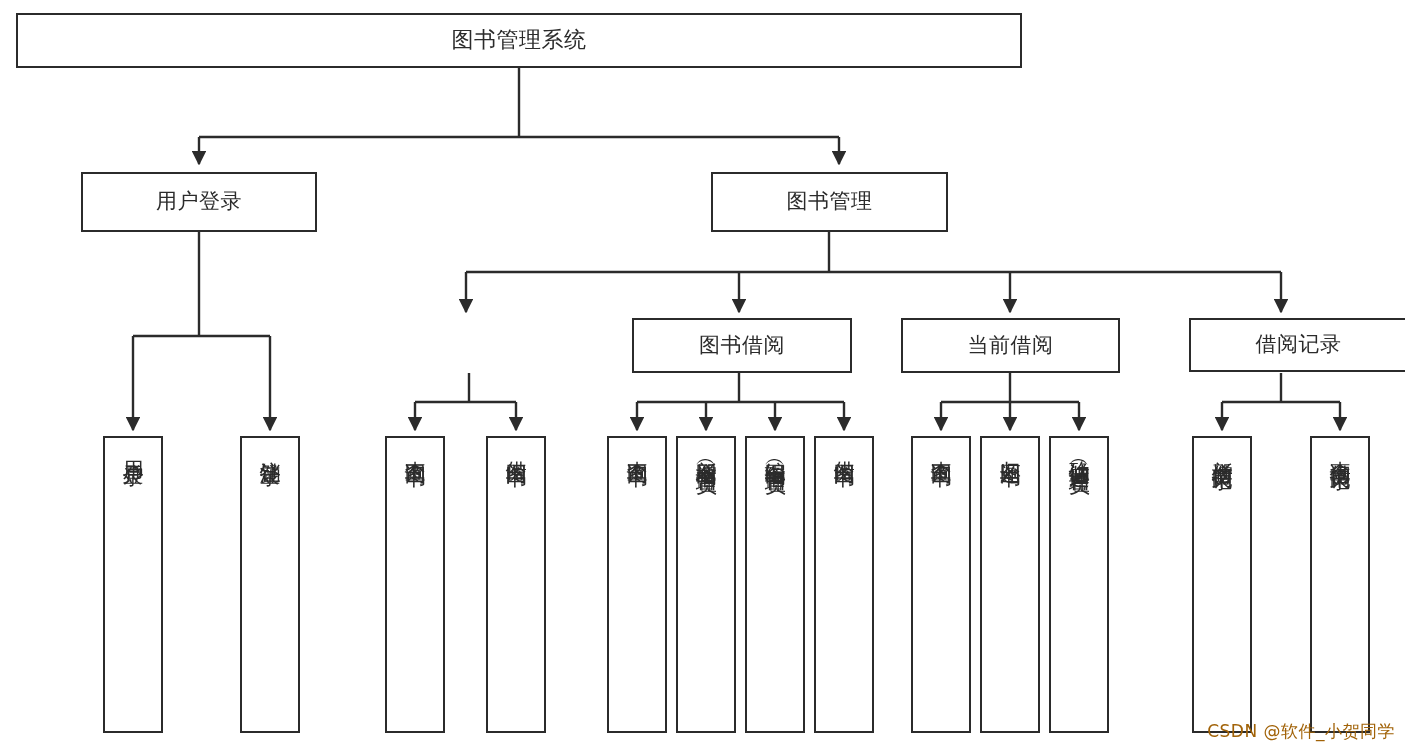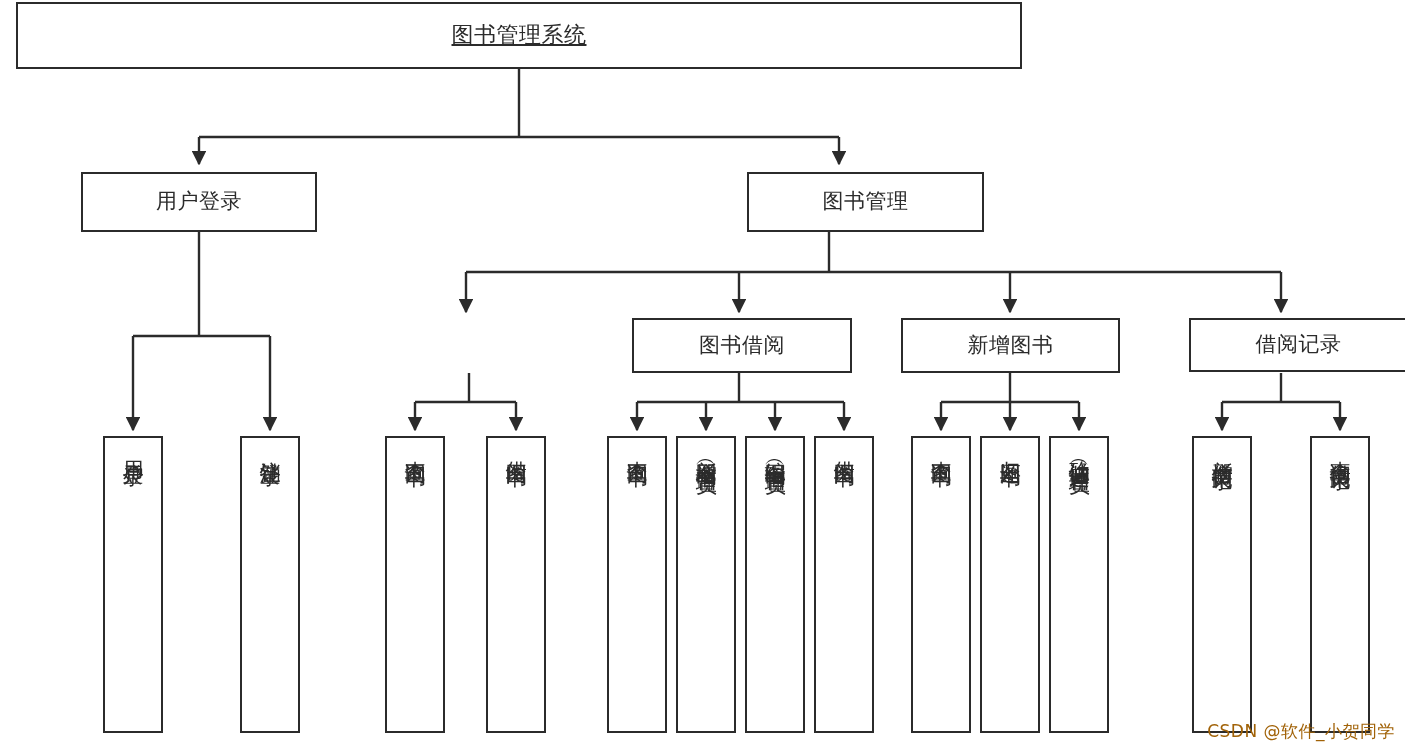--- a/index.html
+++ b/index.html
@@ -113,36 +113,36 @@
       <path d="M 1010 402 L 1010 430" marker-end="url(#arrow)"></path>
       <path d="M 1079 402 L 1079 430" marker-end="url(#arrow)"></path>
 
       <path d="M 1281 373 L 1281 402"></path>
       <path d="M 1222 402 L 1340 402"></path>
       <path d="M 1222 402 L 1222 430" marker-end="url(#arrow)"></path>
       <path d="M 1340 402 L 1340 430" marker-end="url(#arrow)"></path>
     </g>
   </svg>
 
-  <div class="node horiz root" style="left:16px; top:2px; width:1006px; height:67px;text-decoration:underline;">
+  <div class="node horiz root" style="left:16px; top:13px; width:1006px; height:55px;">
     <span class="label">图书管理系统</span>
   </div>
 
   <div class="node horiz" style="left:81px; top:172px; width:236px; height:60px;">
     <span class="label">用户登录</span>
   </div>
-  <div class="node horiz" style="left:711px; top:172px; width:237px; height:60px;margin-left:36px;">
+  <div class="node horiz" style="left:711px; top:172px; width:237px; height:60px;">
     <span class="label">图书管理</span>
   </div>
 
   <div class="node horiz" style="left:632px; top:318px; width:220px; height:55px;justify-content:center;">
     <span class="label">图书借阅</span>
   </div>
   <div class="node horiz" style="left:901px; top:318px; width:219px; height:55px;">
-    <span class="label">新增图书</span>
+    <span class="label">当前借阅</span>
   </div>
   <div class="node horiz" style="left:1171px; top:318px; width:219px; height:54px;margin-left:18px;">
     <span class="label">借阅记录</span>
   </div>
 
   <div class="node vert" style="left:103px; top:436px; width:60px; height:297px;">
     <span class="label">用户登录</span>
   </div>
   <div class="node vert" style="left:240px; top:436px; width:60px; height:297px;">
     <span class="label">注销登录</span>

